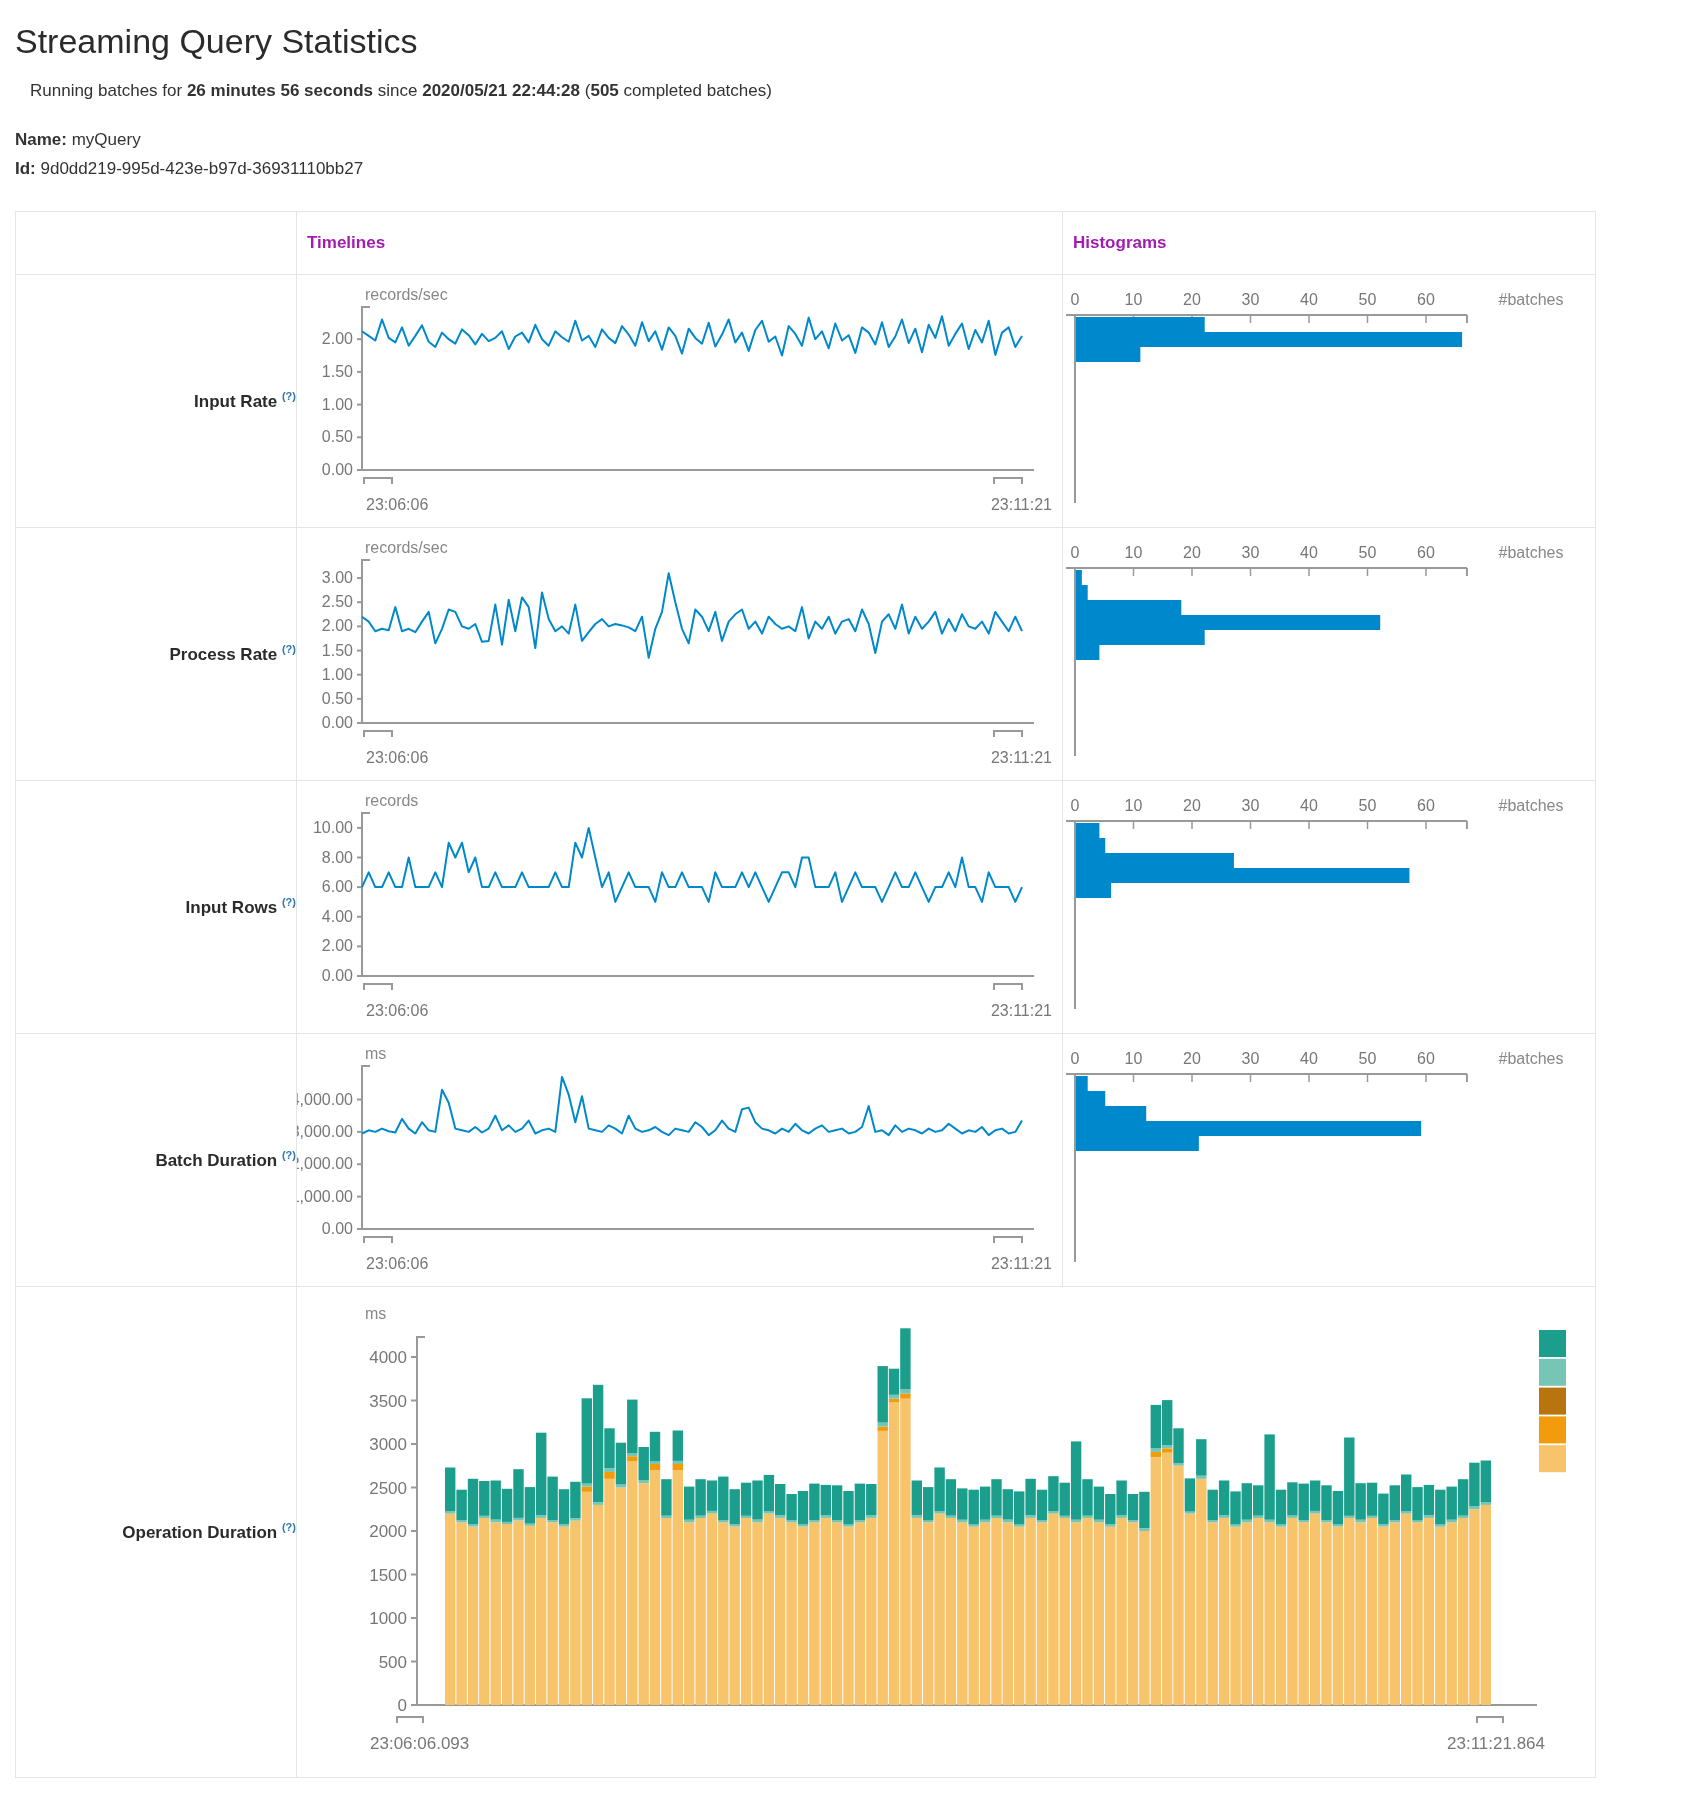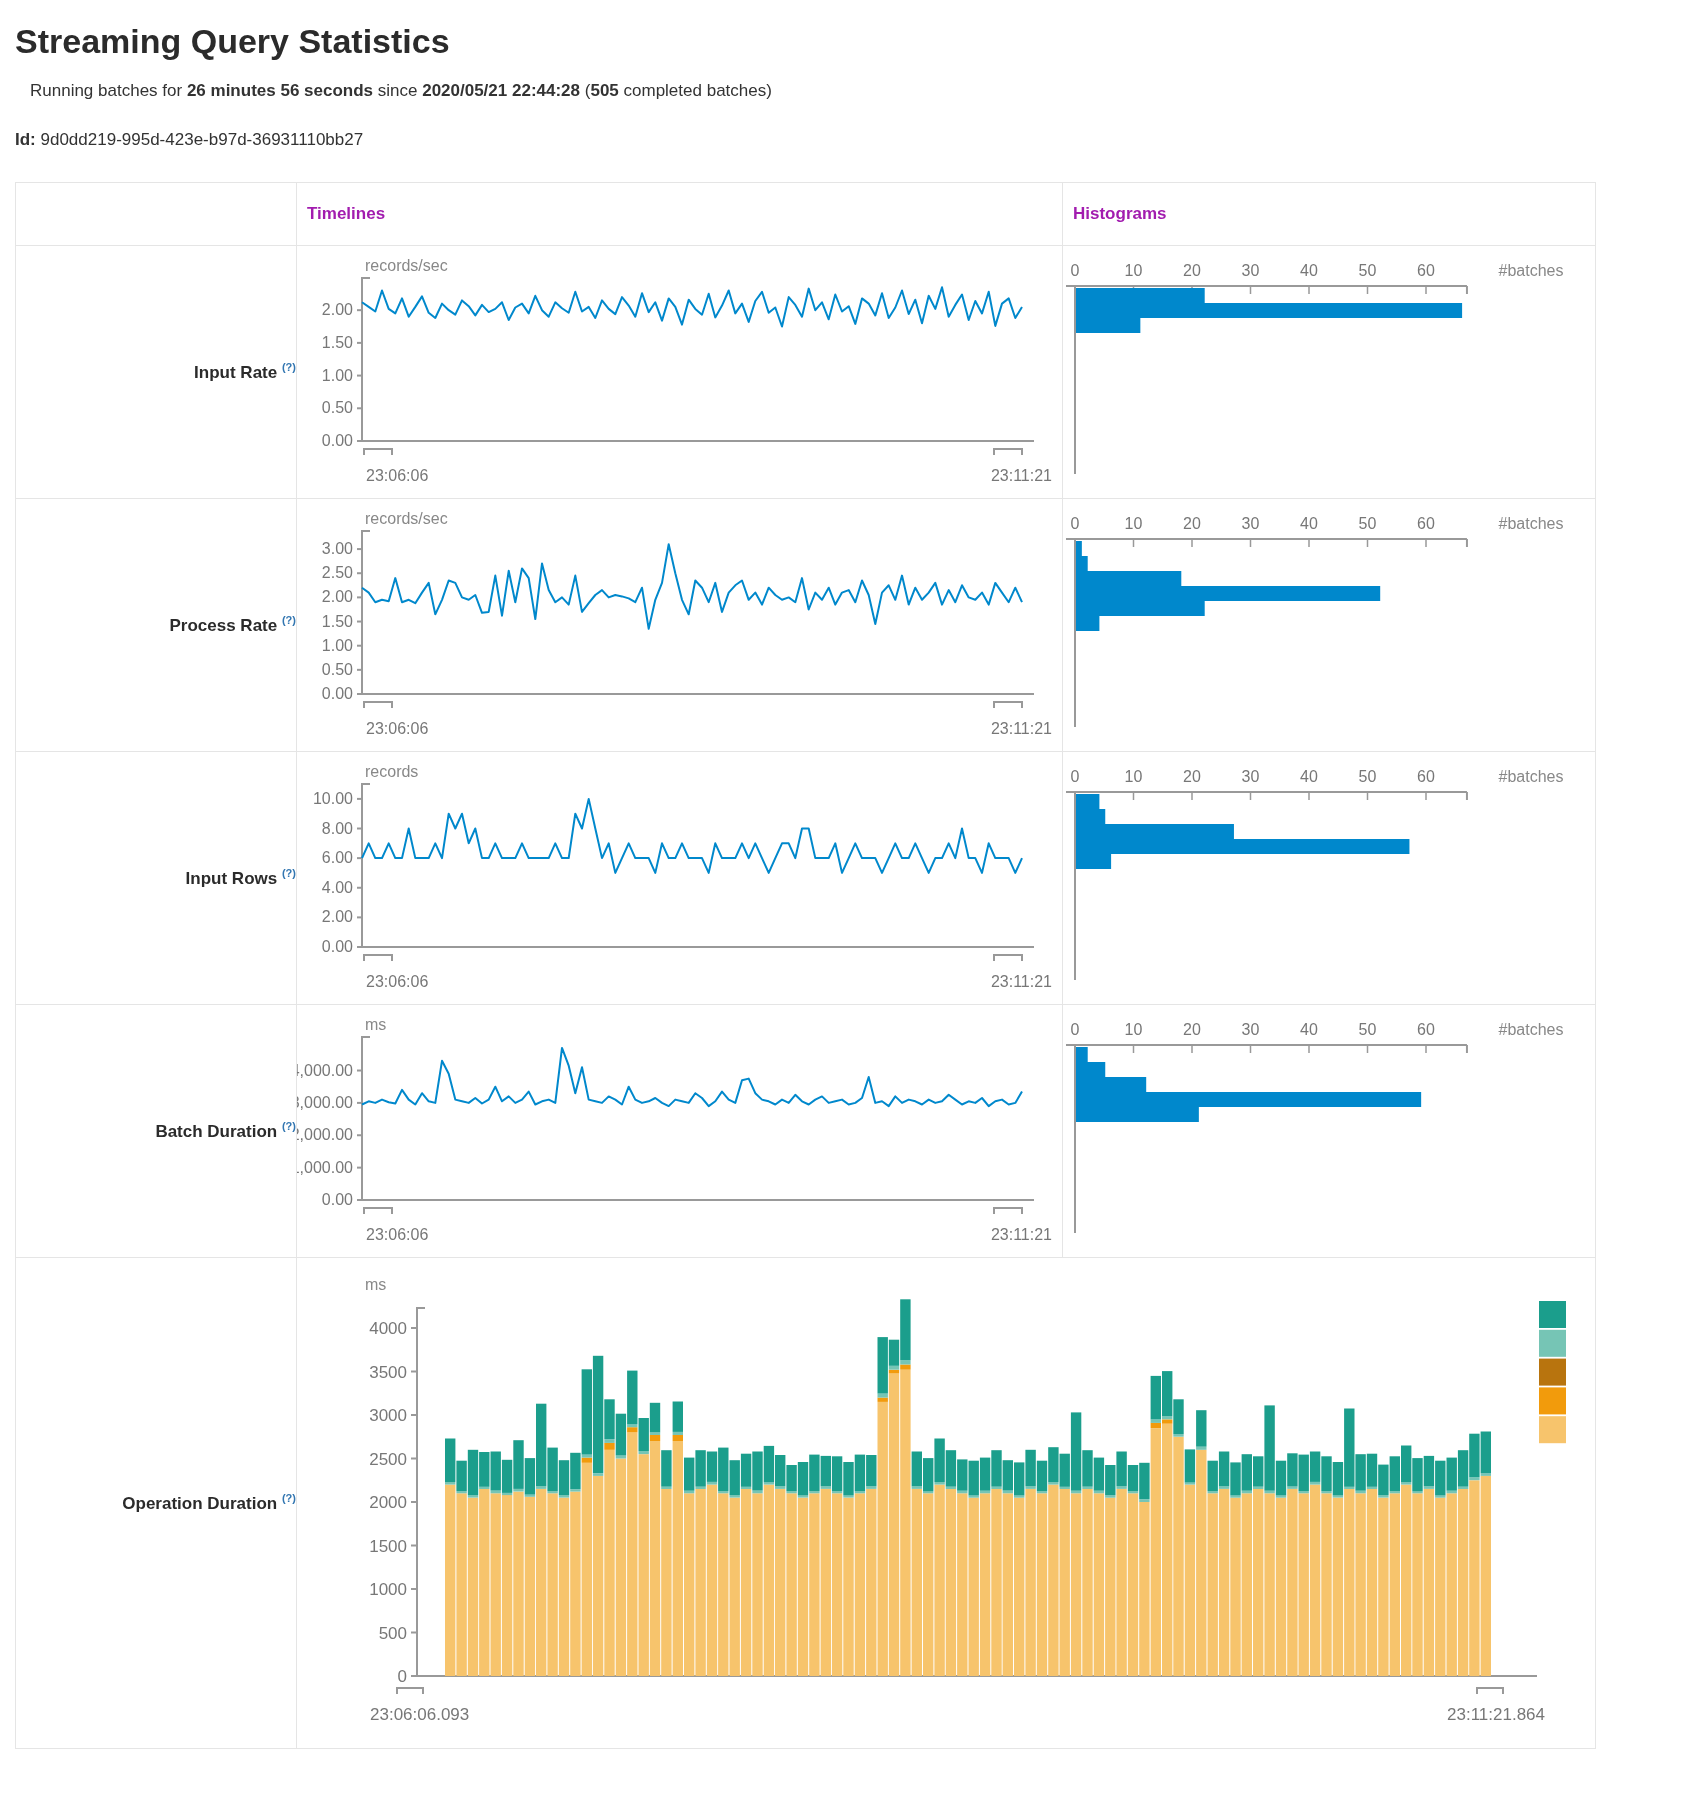--- a/index.html
+++ b/index.html
@@ -1,18 +1,18 @@
 <!DOCTYPE html>
 <html><head>
 <meta charset="utf-8">
 <style>
   html,body{margin:0;padding:0;background:#fff;color:#333;}
   body{width:1693px;font-family:"Liberation Sans",sans-serif;}
   .wrap{padding:10px 14px 20px 15px;}
-  h1{font-size:34px;font-weight:bold;margin:12px 0 20px 0;color:#2b2b2b;letter-spacing:0;}
+  h1{font-size:34px;font-weight:normal;margin:12px 0 20px 0;color:#2b2b2b;letter-spacing:0;}
   .subtitle{font-size:17px;margin:0 0 24px 15px;color:#333;}
   .subtitle b{font-weight:bold;}
   .meta{font-size:17px;line-height:29px;margin:24px 0 28px 0;}
   .meta b{font-weight:bold;}
   table.stats{border-collapse:collapse;table-layout:fixed;width:1580px;margin-top:14px;}
   table.stats th, table.stats td{border:1px solid #e5e5e5;padding:0;}
   table.stats th{height:62px;text-align:left;font-size:17px;font-weight:bold;padding-left:10px;vertical-align:middle;color:#a21caf;}
   col.c-label{width:281px;}
   col.c-timeline{width:766px;}
   col.c-hist{width:533px;}
@@ -25,20 +25,21 @@
 </style>
 </head>
 <body>
 
 <div class="wrap">
   <h1>Streaming Query Statistics</h1>
 
   <p class="subtitle"><span>Running batches for </span><b>26 minutes 56 seconds</b><span> since </span><b>2020/05/21 22:44:28</b><span> (</span><b>505</b><span> completed batches)</span></p>
 
   <div class="meta">
+    <div><b>Name:</b><span> myQuery</span></div>
     <div><b>Id:</b><span> 9d0dd219-995d-423e-b97d-36931110bb27</span></div>
   </div>
 
   <table class="stats">
     <colgroup>
         <col class="c-label">
         <col class="c-timeline">
         <col class="c-hist">
       </colgroup>
     <tbody>

